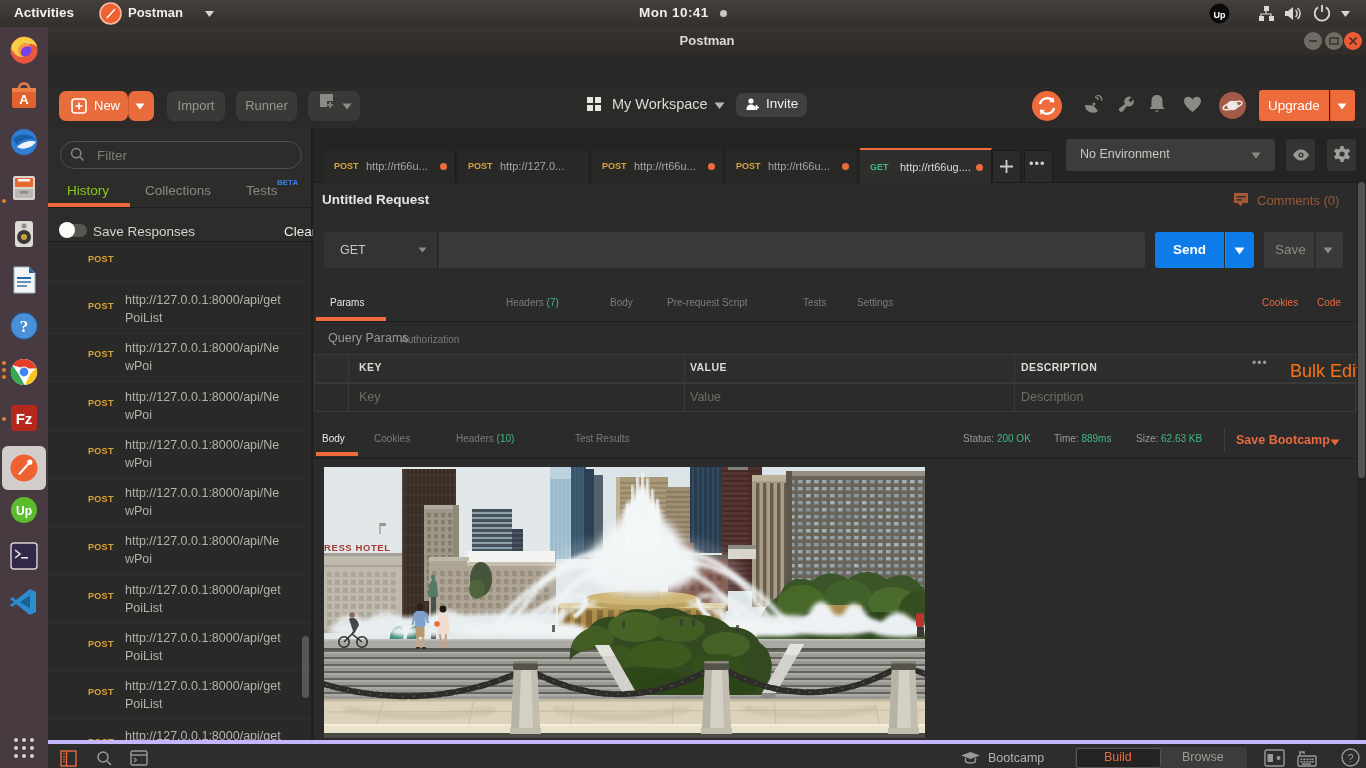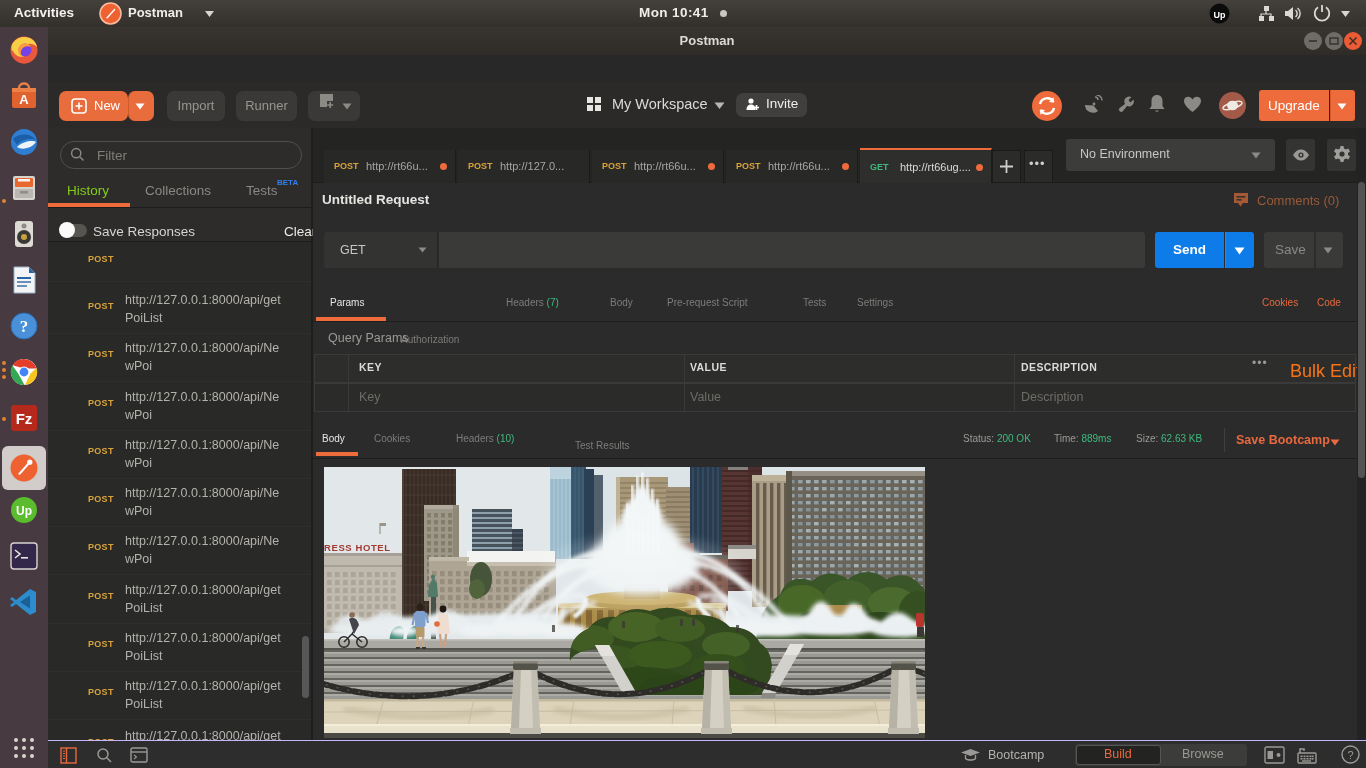--- a/index.html
+++ b/index.html
@@ -53,21 +53,21 @@
 
   .navtab { font-size:10px; color:#7d7c7a; position:absolute; top:0;}
   .greenct { color:#3fba7f; }
   .olink { color:#e8693f; }
 
   
   .qtable { position:absolute; border:1px solid #3a3a3a; }
 
   
   #statusbar { position:absolute; left:48px; top:740px; width:1318px; height:28px;
-    background:#2d2d2d; border-top:1px solid #c4b5fd; }
+    background:#2d2d2d; border-top:4px solid #c4b5fd; }
 </style></head>
 <body>
 <div id="stage">
 
   <div id="topbar">
     <span class="act">Activities</span>
     <svg class="abs" style="left:99px;top:2px" width="23" height="23" viewBox="0 0 23 23">
       <circle cx="11.5" cy="11.5" r="10.5" fill="#ee6232"></circle>
       <circle cx="11.5" cy="11.5" r="10.5" fill="none" stroke="#f8b9a0" stroke-width="1.6"></circle>
       <path d="M7 16 L15.5 6.5 L16.5 7.5 L8.5 16.5 Z" fill="#fff"></path>
@@ -479,21 +479,21 @@
       <span class="abs" style="left:708px;top:233px;font-size:10.5px;font-weight:700;color:#dddbd8;letter-spacing:.4px;">DESCRIPTION</span>
       <span class="abs" style="left:939px;top:228px;font-size:12px;color:#9b9995;letter-spacing:1px;">•••</span>
       <span class="abs" style="left:977px;top:233px;font-size:18px;color:#f97316;">Bulk Edit</span>
       <span class="abs" style="left:46px;top:262px;font-size:12.5px;color:#6e6c68;">Key</span>
       <span class="abs" style="left:377px;top:262px;font-size:12.5px;color:#6e6c68;">Value</span>
       <span class="abs" style="left:708px;top:262px;font-size:12.5px;color:#6e6c68;">Description</span>
 
       <span class="navtab" style="left:9px;top:305px;color:#e8e6e3;">Body</span>
       <span class="navtab" style="left:61px;top:305px;">Cookies</span>
       <span class="navtab" style="left:143px;top:305px;">Headers <span class="greenct">(10)</span></span>
-      <span class="navtab" style="left:262px;top:312px;text-align:right;">Test Results</span>
+      <span class="navtab" style="left:262px;top:305px;text-align:right;">Test Results</span>
       <span class="navtab" style="left:650px;top:305px;color:#9b9995;">Status: <span class="greenct">200 OK</span></span>
       <span class="navtab" style="left:741px;top:305px;color:#9b9995;">Time: <span class="greenct">889ms</span></span>
       <span class="navtab" style="left:823px;top:305px;color:#9b9995;">Size: <span class="greenct">62.63 KB</span></span>
       <div class="abs" style="left:911px;top:300px;width:1px;height:24px;background:#3f3f3e;"></div>
       <span class="abs" style="left:923px;top:305px;font-size:12.5px;font-weight:700;color:#e8693f;">Save Bootcamp</span>
       <svg class="abs" style="left:1017px;top:311px" width="10" height="7">
           <path d="M0.5 0.5 L9.5 0.5 L5 6.5 Z" fill="#e8693f"></path>
         </svg>
       <div class="abs" style="left:3px;top:324px;width:42px;height:4px;background:#ee6b3b;"></div>
       <div class="abs" style="left:0;top:330px;width:1053px;height:1px;background:#1e1e1e;"></div>

